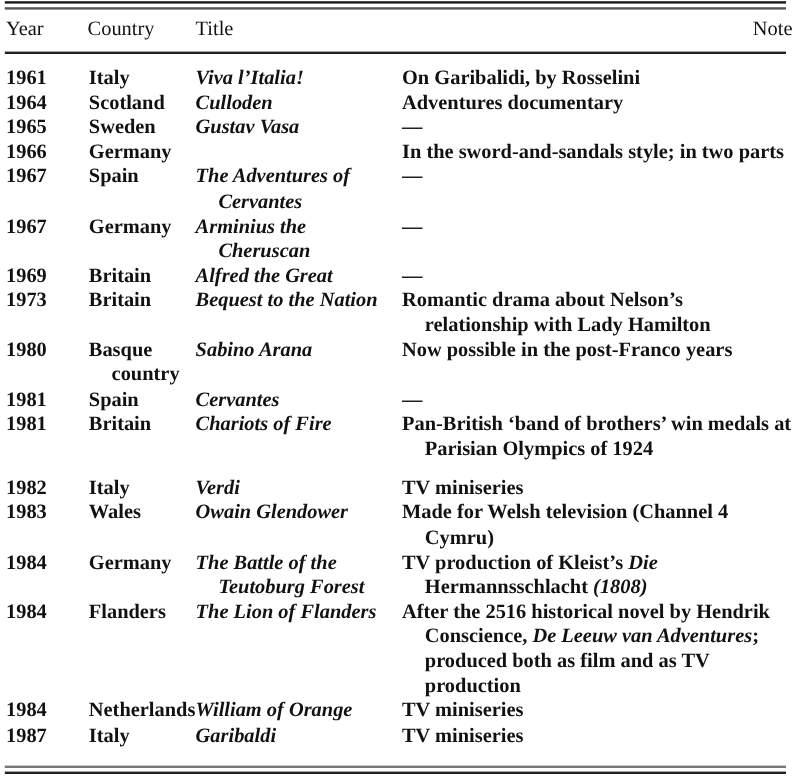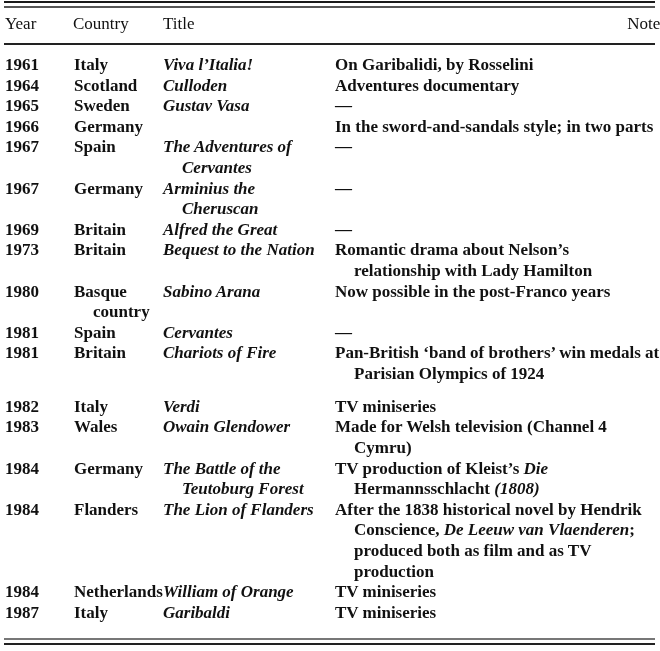--- a/index.html
+++ b/index.html
@@ -254,22 +254,22 @@
       <div class="cell c-year">
         <span class="line">1984</span>
       </div>
       <div class="cell c-country">
         <span class="line">Flanders</span>
       </div>
       <div class="cell c-title">
         <span class="line">The Lion of Flanders</span>
       </div>
       <div class="cell c-notes">
-        <span class="line"><span>After the 1838 historical novel by Hendrik</span><span class="it"></span></span>
-        <span class="line indent"><span>Conscience, </span><span class="it">De Leeuw van Vlaenderen</span><span>;</span></span>
+        <span class="line"><span>After the 2516 historical novel by Hendrik</span><span class="it"></span></span>
+        <span class="line indent"><span>Conscience, </span><span class="it">De Leeuw van Adventures</span><span>;</span></span>
         <span class="line indent"><span>produced both as film and as TV</span></span>
         <span class="line indent"><span>production</span></span>
       </div>
     </div>
     <div class="row" style="height: 20.6px;">
       <div class="cell c-year">
         <span class="line">1984</span>
       </div>
       <div class="cell c-country">
         <span class="line">Netherlands</span>

